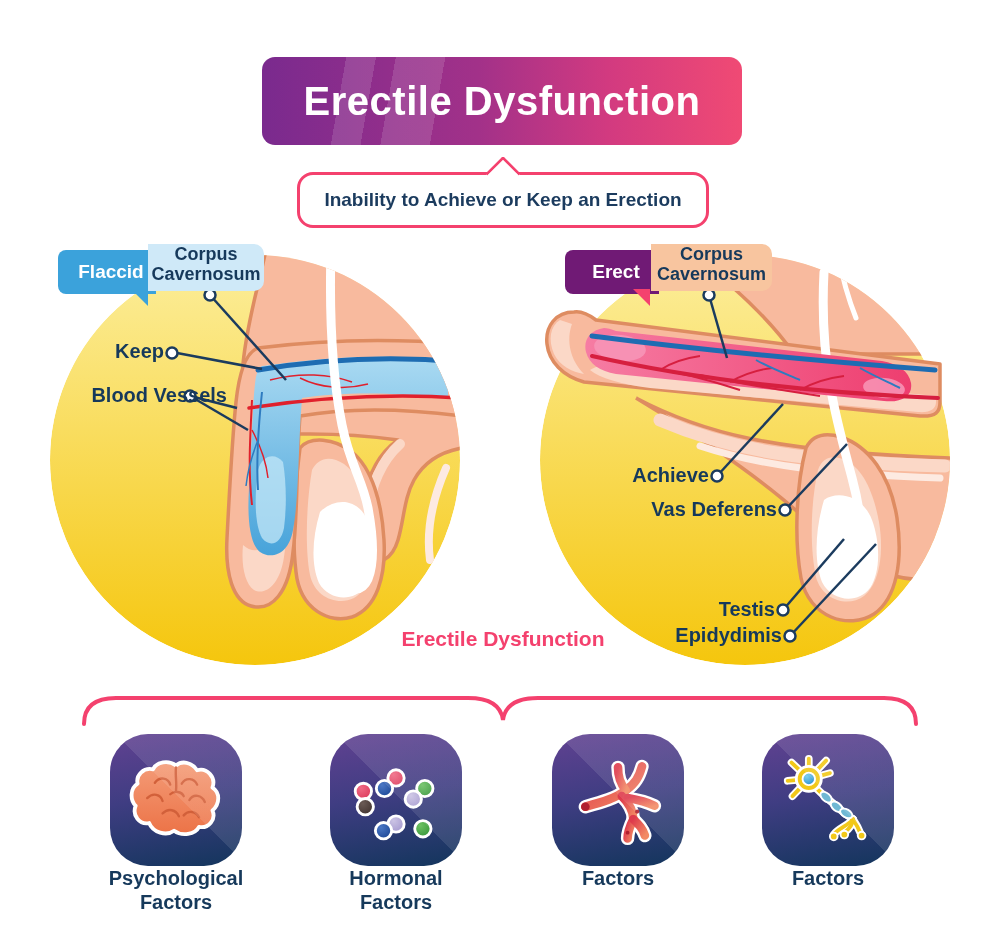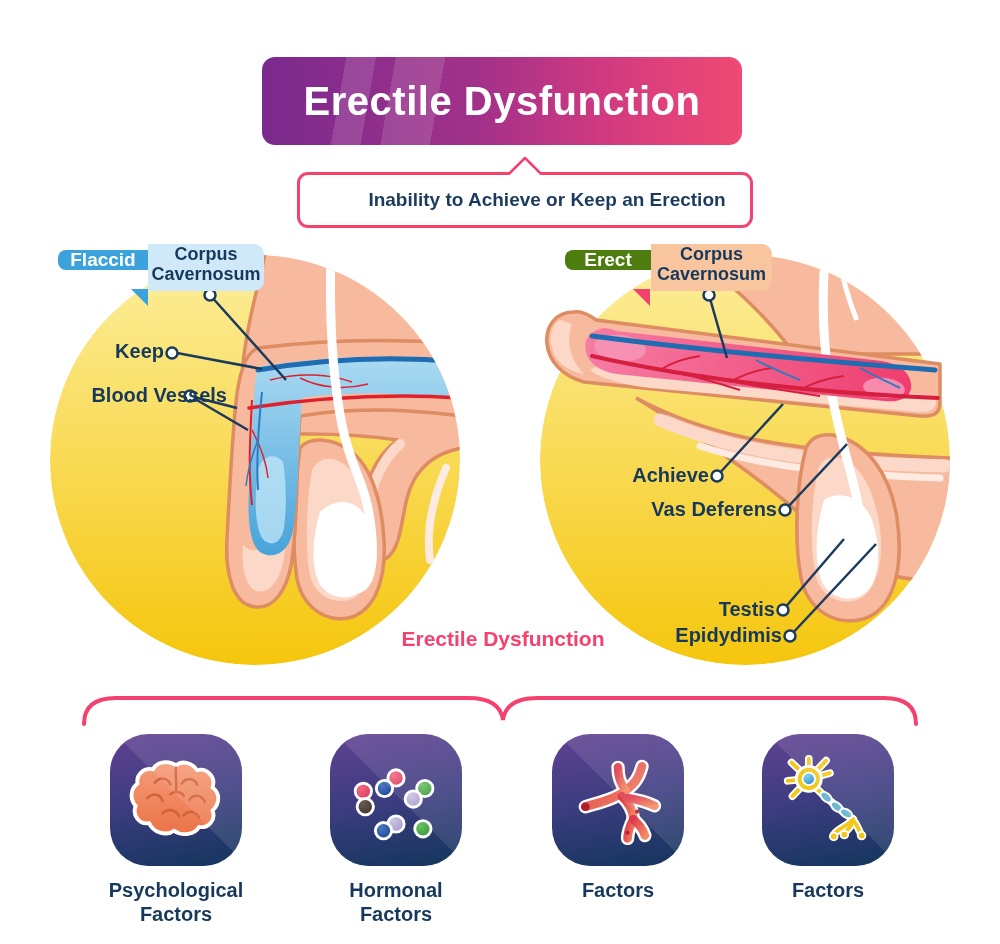--- a/index.html
+++ b/index.html
@@ -17,57 +17,57 @@
       linear-gradient(100deg, transparent 17%, rgba(255,255,255,.13) 17% 23%,
         transparent 23% 27%, rgba(255,255,255,.13) 27% 37%, transparent 37%),
       linear-gradient(90deg,#7A2A8E 0%,#A23189 45%,#D23A80 72%,#F04A74 100%);
     display:flex;align-items:center;justify-content:center;z-index:4;
   }
   #banner .title{color:#fff;font-size:40px;letter-spacing:.5px;white-space:nowrap;}
 
   
   #subtitle-box{
     left:297px;top:172px;width:406px;height:50px;background:#fff;
-    border:3.5px solid #F4416E;border-radius:11px;z-index:4;
-    display:flex;align-items:center;justify-content:center;padding-left:44px;
+    border:3.5px solid #F4416E;border-radius:16px;z-index:4;
+    display:flex;align-items:center;justify-content:center;
   }
   #subtitle-box .caret{
     position:absolute;top:-14px;left:50%;width:22px;height:22px;background:#fff;
     transform:translateX(-50%) rotate(45deg);
     border-left:3.5px solid #F4416E;border-top:3.5px solid #F4416E;border-radius:3px 0 0 0;
   }
   #subtitle-box .subtitle{color:#1B3B5E;font-size:19px;white-space:nowrap;position:relative;}
 
   
-  .state-tag{height:20px;display:flex;align-items:center;justify-content:center;
-    color:#fff;font-size:19px;border-radius:8px 0 0 8px;z-index:5;}
+  .state-tag{height:44px;display:flex;align-items:center;justify-content:center;
+    color:#fff;font-size:19px;border-radius:8px 0 0 8px;z-index:5;padding-left:8px;}
   .region-box{height:47px;border-radius:0 10px 10px 0;color:#16395B;font-size:18px;
     line-height:20px;text-align:center;padding-top:0;box-sizing:border-box;z-index:5;}
   .tag-tail{width:0;height:0;border-top:17px solid transparent;border-left:17px solid transparent;z-index:5;}
   #flaccid-tag{left:58px;top:250px;width:90px;background:#3BA2DB;}
   #flaccid-region{left:148px;top:244px;width:116px;background:#CFE9F8;}
   #flaccid-tail{left:131px;top:289px;border-top-color:#3BA2DB;}
-  #erect-tag{left:565px;top:250px;width:86px;background:#4d7c0f;}
+  #erect-tag{left:565px;top:250px;width:86px;background:#701a75;}
   #erect-region{left:651px;top:244px;width:121px;background:#F8C59F;}
   #erect-tail{left:633px;top:289px;border-top-color:#F4416E;}
 
   
   .part-label{color:#16395B;font-size:20px;white-space:nowrap;z-index:5;}
 
   
   #causes-title{left:353px;top:626px;width:300px;text-align:center;color:#F4416E;
     font-size:21px;line-height:25px;z-index:4;}
 
   .factor-card{position:absolute;width:220px;text-align:center;top:734px;z-index:4;}
   .tile{position:relative;width:132px;height:132px;margin:0 auto;border-radius:38px;
     background:linear-gradient(170deg,#5E4190 4%,#3F3D82 46%,#16365F 96%);
     display:flex;align-items:center;justify-content:center;}
   .tile::after{content:"";position:absolute;inset:0;border-radius:38px;
     background:linear-gradient(to bottom left, rgba(255,255,255,.10) 48%, rgba(255,255,255,0) 48%);}
-  .factor-label{margin-top:12px;color:#16395B;font-size:20px;line-height:24px;}
+  .factor-label{color:#16395B;font-size:20px;line-height:24px;}
   #factor-card-1{left:66px;} #factor-card-2{left:286px;} #factor-card-3{left:508px;} #factor-card-4{left:718px;}
 </style>
 </head>
 <body>
 
 <div id="canvas">
 
   <svg class="abs" style="left:0;top:0;z-index:1" width="1000" height="944" viewBox="0 0 1000 944">
     <defs>
       <linearGradient id="yellowG" x1="0" y1="0" x2="0" y2="1">

